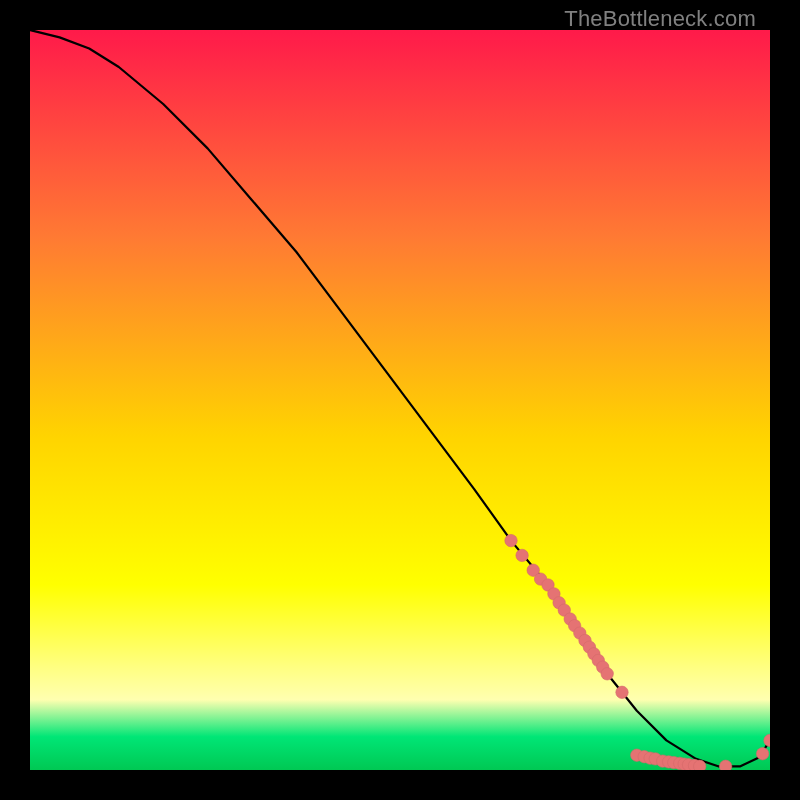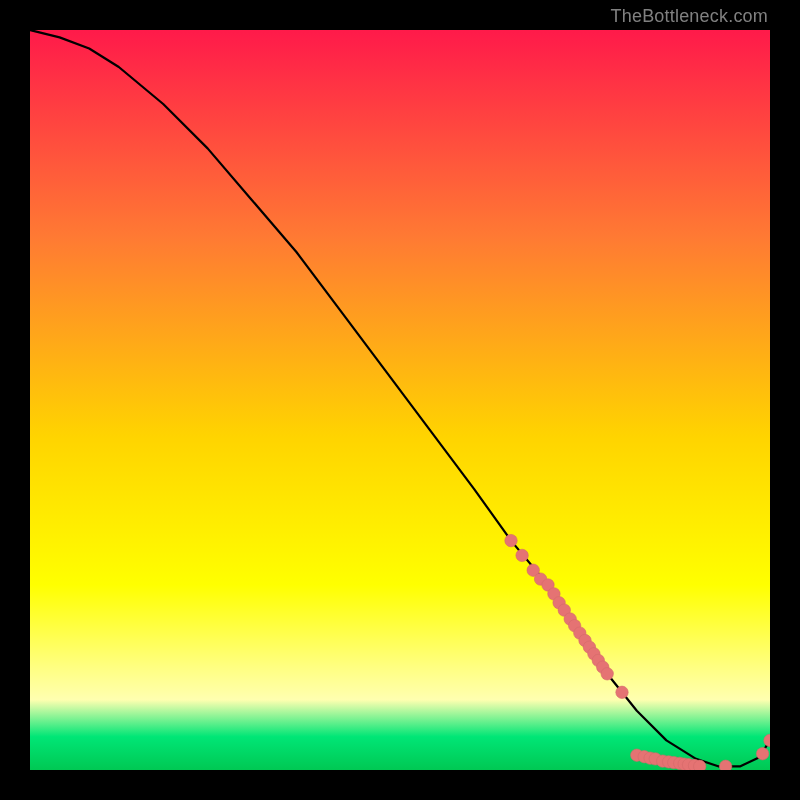--- a/index.html
+++ b/index.html
@@ -20,23 +20,23 @@
   .plot {
     position: absolute;
     left: 30px;
     top: 30px;
     width: 740px;
     height: 740px;
   }
   .watermark {
     position: absolute;
     top: 6px;
-    right: 32px;
+    right: 44px;
     color: #808080;
-    font-size: 18px;
+    font-size: 22px;
     font-weight: 500;
     letter-spacing: 0.2px;
   }
 </style>
 </head>
 <body>
 
 <div class="stage">
   <div class="watermark">TheBottleneck.com</div>
 

